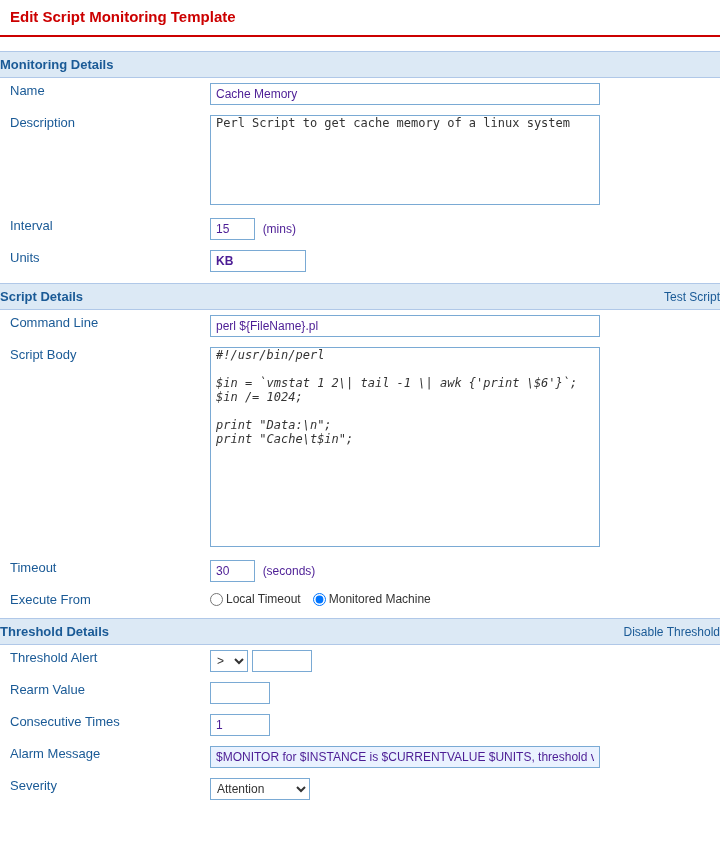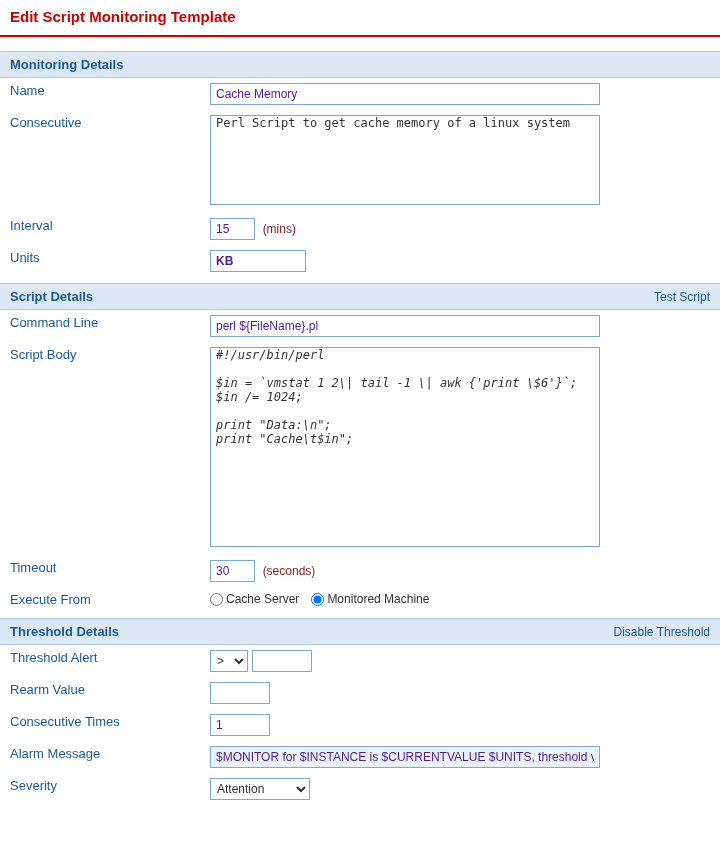--- a/index.html
+++ b/index.html
@@ -15,21 +15,21 @@
       font-size: 15px;
       font-weight: bold;
       padding: 8px 10px 10px 10px;
       border-bottom: 2px solid #cc0000;
     }
     .section-header {
       background: #dce9f5;
       color: #1a5a96;
       font-weight: bold;
       font-size: 13px;
-      padding: 5px 10px;
+      padding: 5px 0;
       border-top: 1px solid #b0c8e8;
       border-bottom: 1px solid #b0c8e8;
       display: flex;
       justify-content: space-between;
       align-items: center;
       margin-top: 6px;
     }
     .section-header .header-action {
       font-weight: normal;
       color: #1a5a96;
@@ -79,21 +79,21 @@
       width: 390px;
       height: 90px;
       resize: none;
       outline: none;
     }
     .script-textarea {
       height: 200px;
       font-style: italic;
     }
     .inline-label {
-      color: #7f1d1d;
+      color: #4c1d95;
       margin-left: 4px;
       font-size: 12px;
     }
     .radio-group {
       display: flex;
       align-items: center;
       gap: 12px;
     }
     .radio-group label {
       display: flex;
@@ -147,21 +147,21 @@
 
 <table class="form-table">
   <tbody>
       <tr>
     <td class="label-cell">Name</td>
     <td class="field-cell">
       <input type="text" class="input-full" value="Cache Memory" style="">
     </td>
   </tr>
   <tr>
-    <td class="label-cell">Consecutive</td>
+    <td class="label-cell">Description</td>
     <td class="field-cell">
       <textarea style="">Perl Script to get cache memory of a linux system</textarea>
     </td>
   </tr>
   <tr>
     <td class="label-cell">Interval</td>
     <td class="field-cell">
       <input type="text" class="input-short" value="15" style="">
       <span class="inline-label">(mins)</span>
     </td>
@@ -206,21 +206,21 @@
       <input type="text" class="input-short" value="30" style="">
       <span class="inline-label">(seconds)</span>
     </td>
   </tr>
   <tr>
     <td class="label-cell">Execute From</td>
     <td class="field-cell">
       <div class="radio-group">
         <label>
           <input type="radio" name="execute_from" value="local" style="">
-          <span>Cache Server</span>
+          <span>Local Timeout</span>
         </label>
         <label>
           <input type="radio" name="execute_from" value="monitored" checked="" style="">
           <span>Monitored Machine</span>
         </label>
       </div>
     </td>
   </tr>
 </tbody>
   </table>

